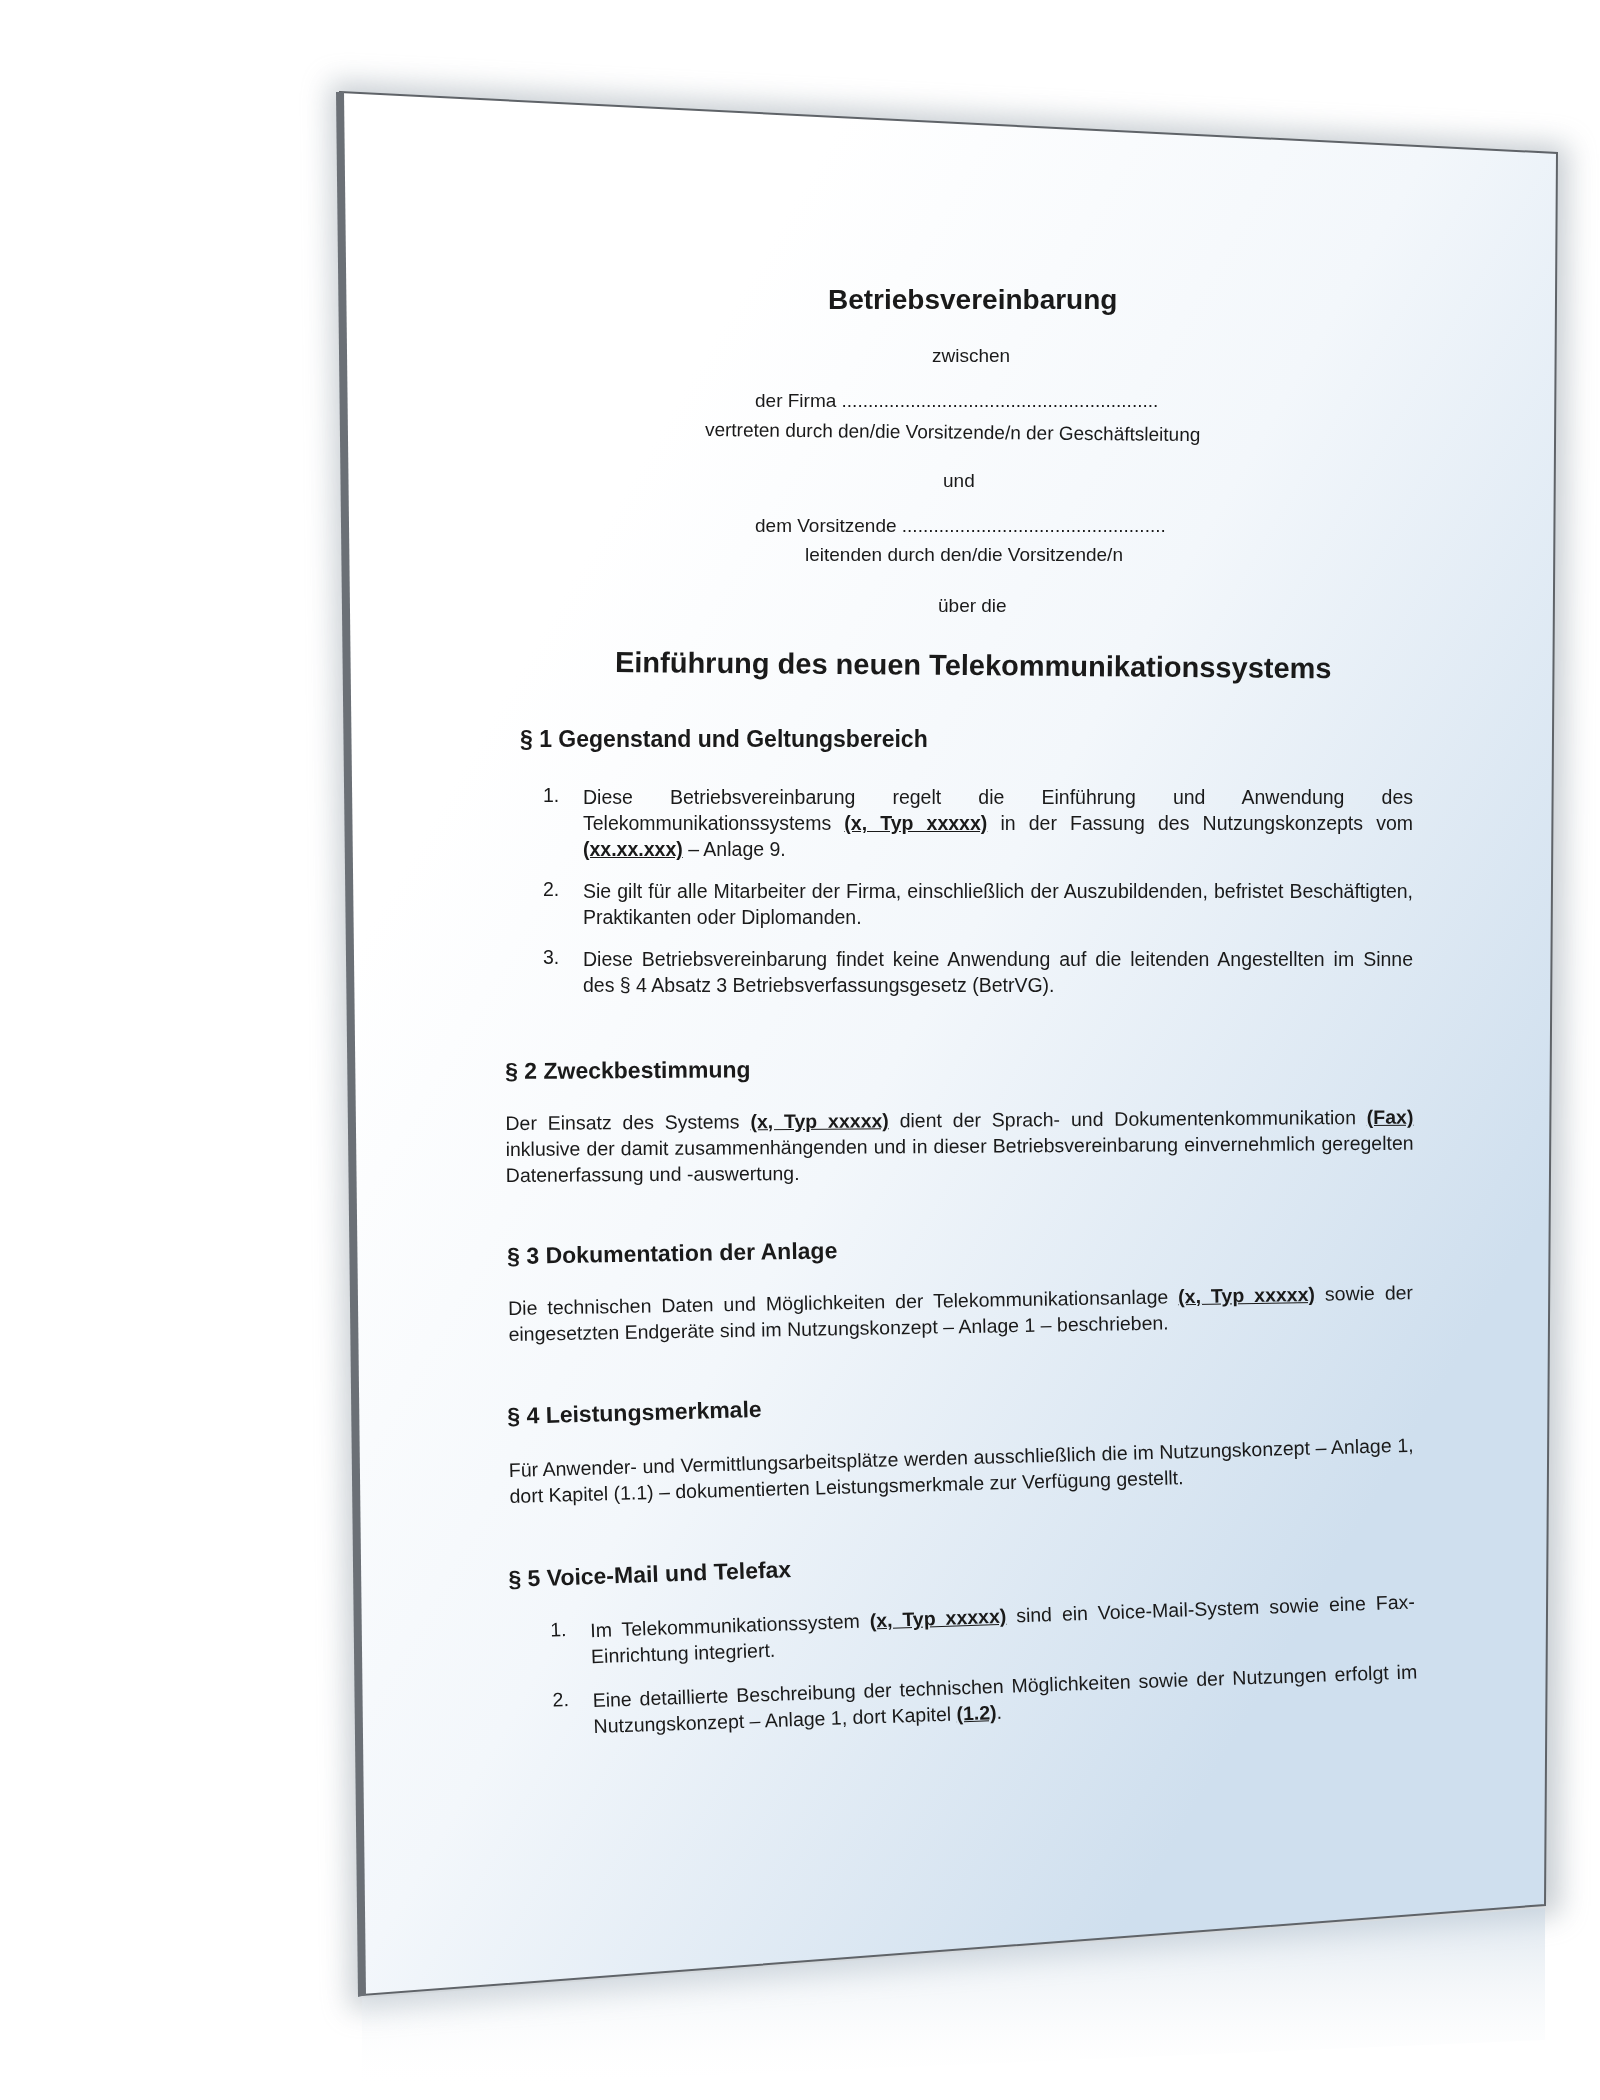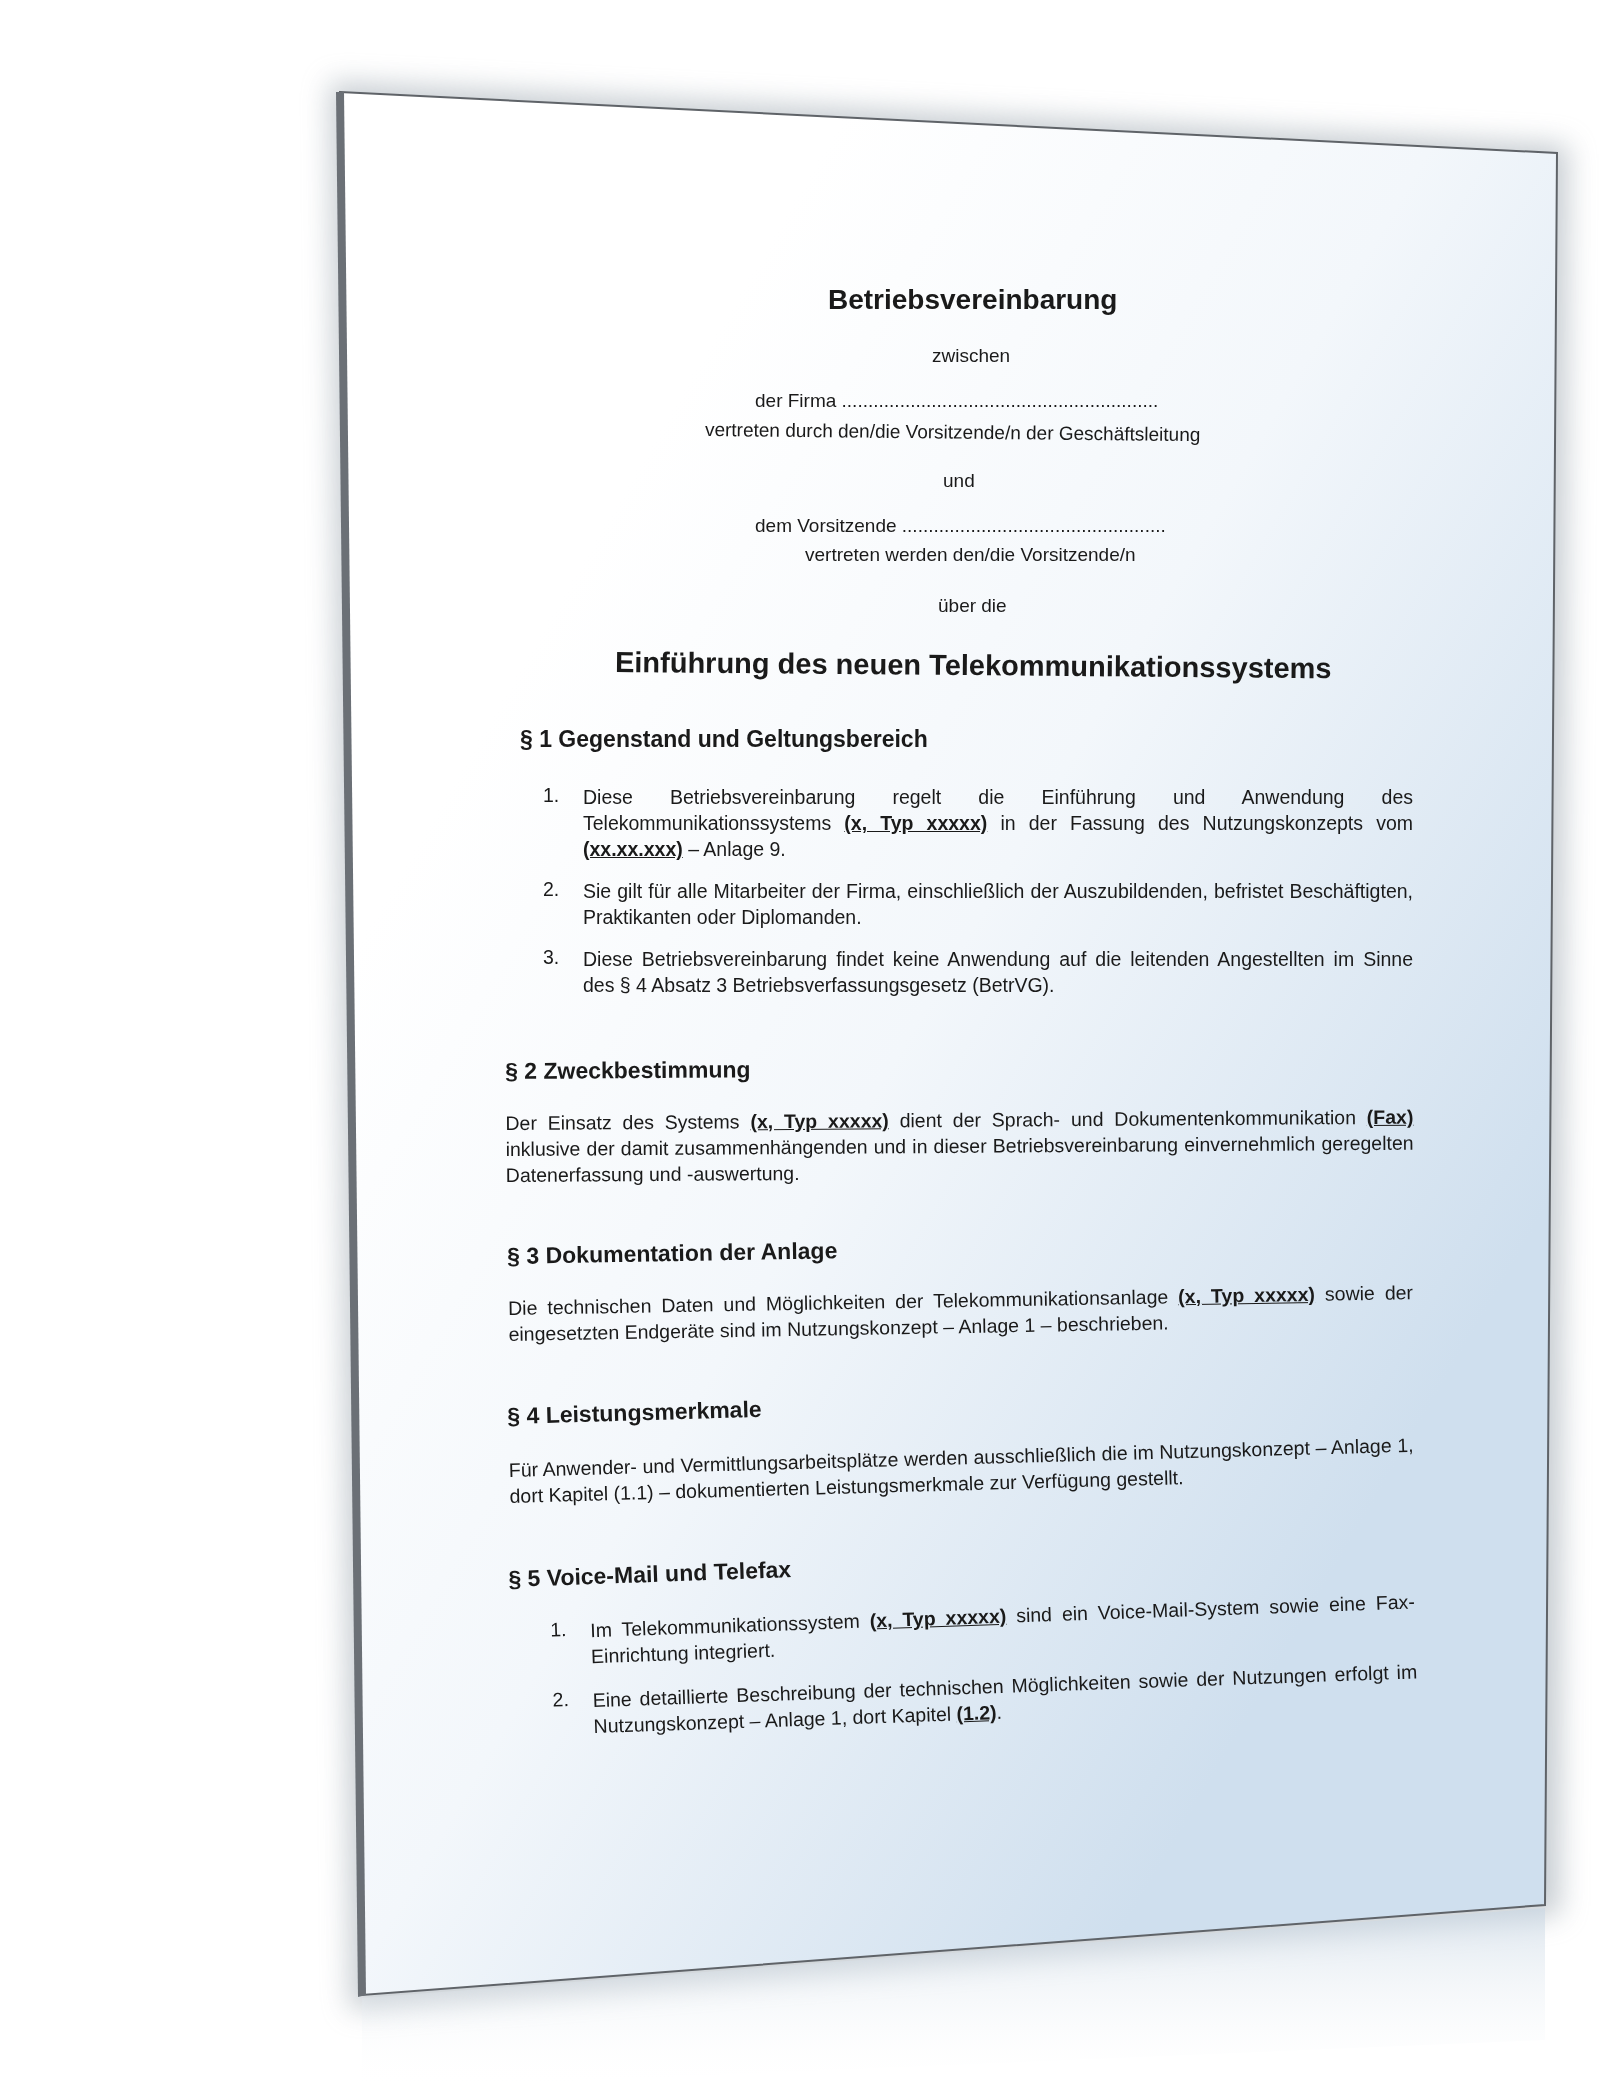--- a/index.html
+++ b/index.html
@@ -51,21 +51,21 @@
 
     <polygon points="336,92 344,92 366,1995 358,1997" fill="#6b7076"></polygon>
   </svg>
 
   <div class="txt title" style="left:828px; top:286px;">Betriebsvereinbarung</div>
   <div class="txt sub" style="left:932px; top:346px;">zwischen</div>
   <div class="txt sub" style="left:755px; top:391px;">der Firma ............................................................</div>
   <div class="txt sub" style="left:705px; top:420px; transform:rotate(0.6deg); transform-origin:left;">vertreten durch den/die Vorsitzende/n der Geschäftsleitung</div>
   <div class="txt sub" style="left:943px; top:471px;">und</div>
   <div class="txt sub" style="left:755px; top:516px;">dem Vorsitzende ..................................................</div>
-  <div class="txt sub" style="left:805px; top:545px;">vertreten werden den/die Vorsitzende/n</div>
+  <div class="txt sub" style="left:805px; top:545px;">leitenden durch den/die Vorsitzende/n</div>
   <div class="txt sub" style="left:938px; top:596px;">über die</div>
   <div class="txt big" style="left:615px; top:648px; transform:rotate(0.5deg); transform-origin:left;">Einführung des neuen Telekommunikationssystems</div>
 
   <div class="block" style="left:503px; top:728px; width:910px;">
     <div class="txt h" style="left:0; top:0;margin-left:17px;">§ 1 Gegenstand und Geltungsbereich</div>
     <div class="item" style="top:56px; width:910px;">
       <span class="num" style="left:40px;">1.</span>
       <div class="itext" style="left:80px; width:830px;">
         <span>Diese Betriebsvereinbarung regelt die Einführung und Anwendung des Telekommunikationssystems </span><span class="ph">(x, Typ xxxxx)</span><span> in der Fassung des Nutzungskonzepts vom </span><span class="ph">(xx.xx.xxx)</span><span> – Anlage 9.</span>
       </div>

